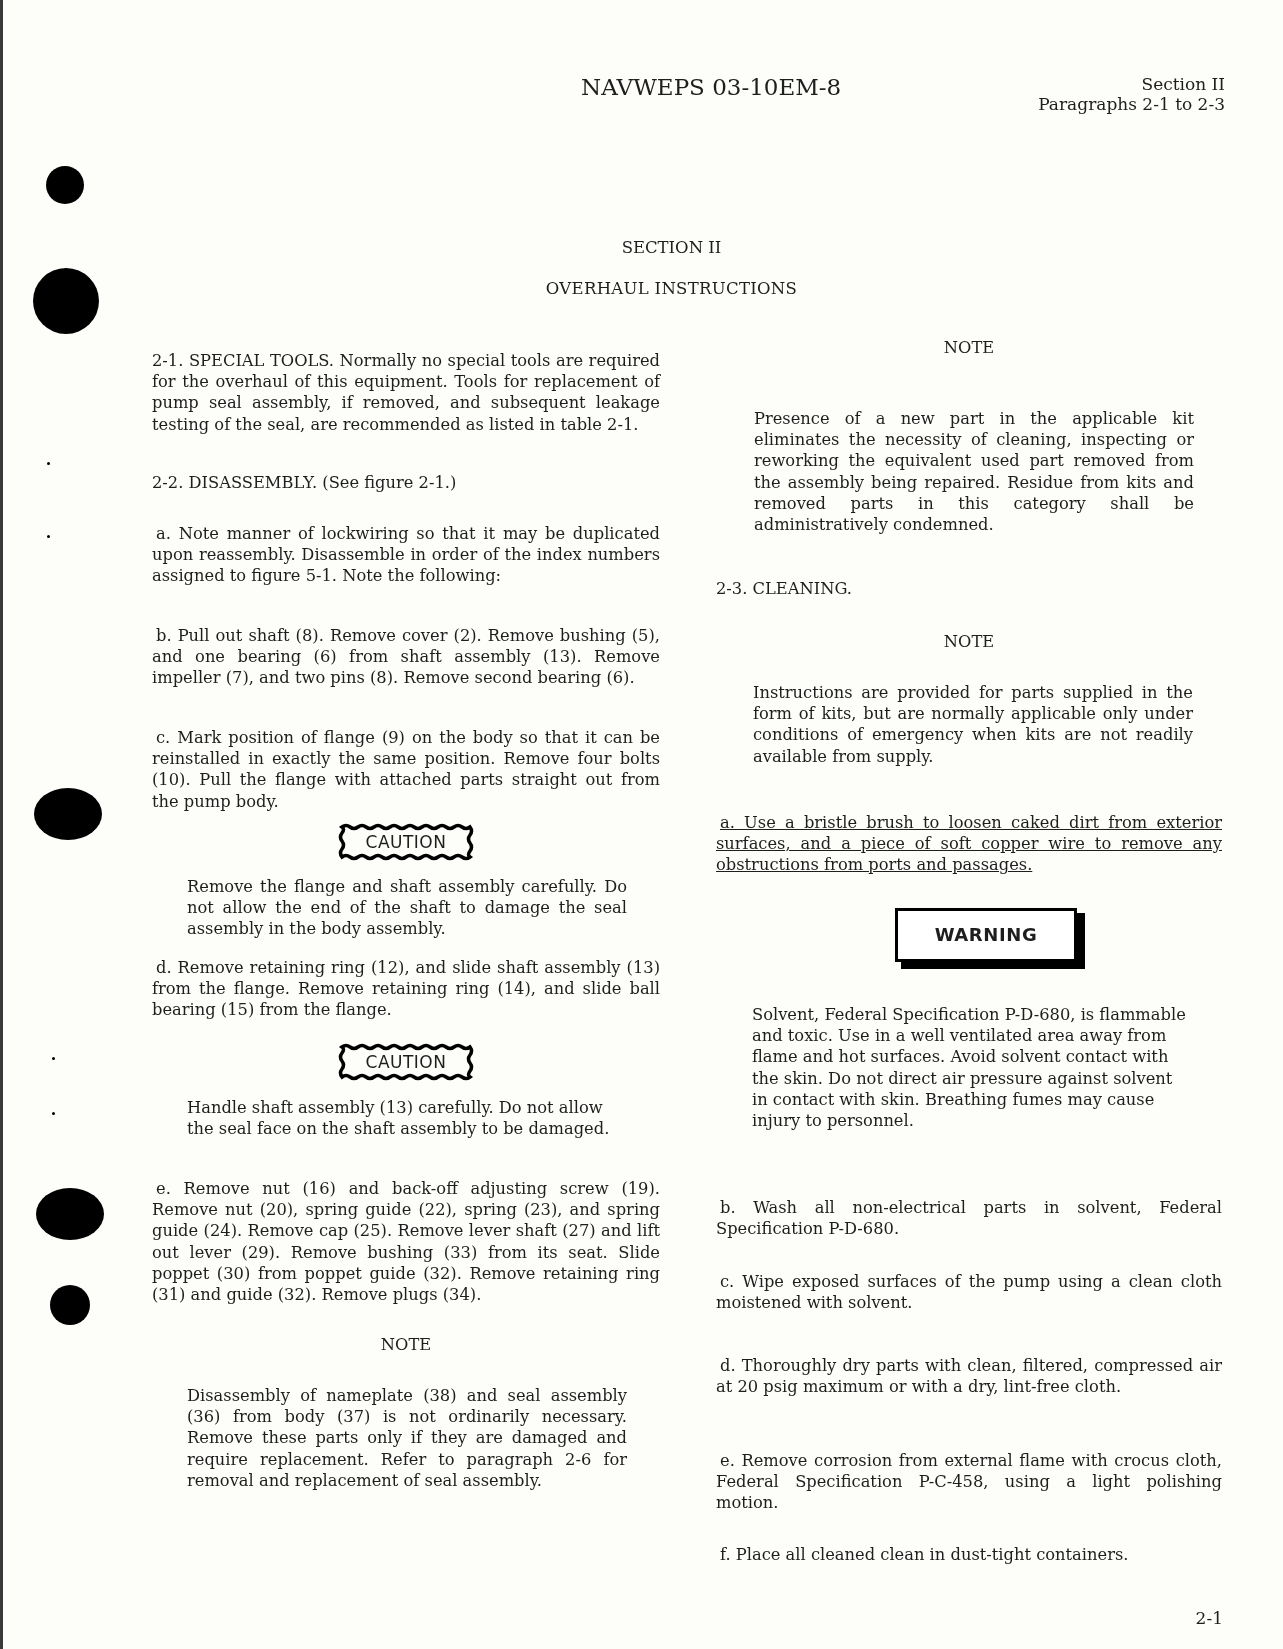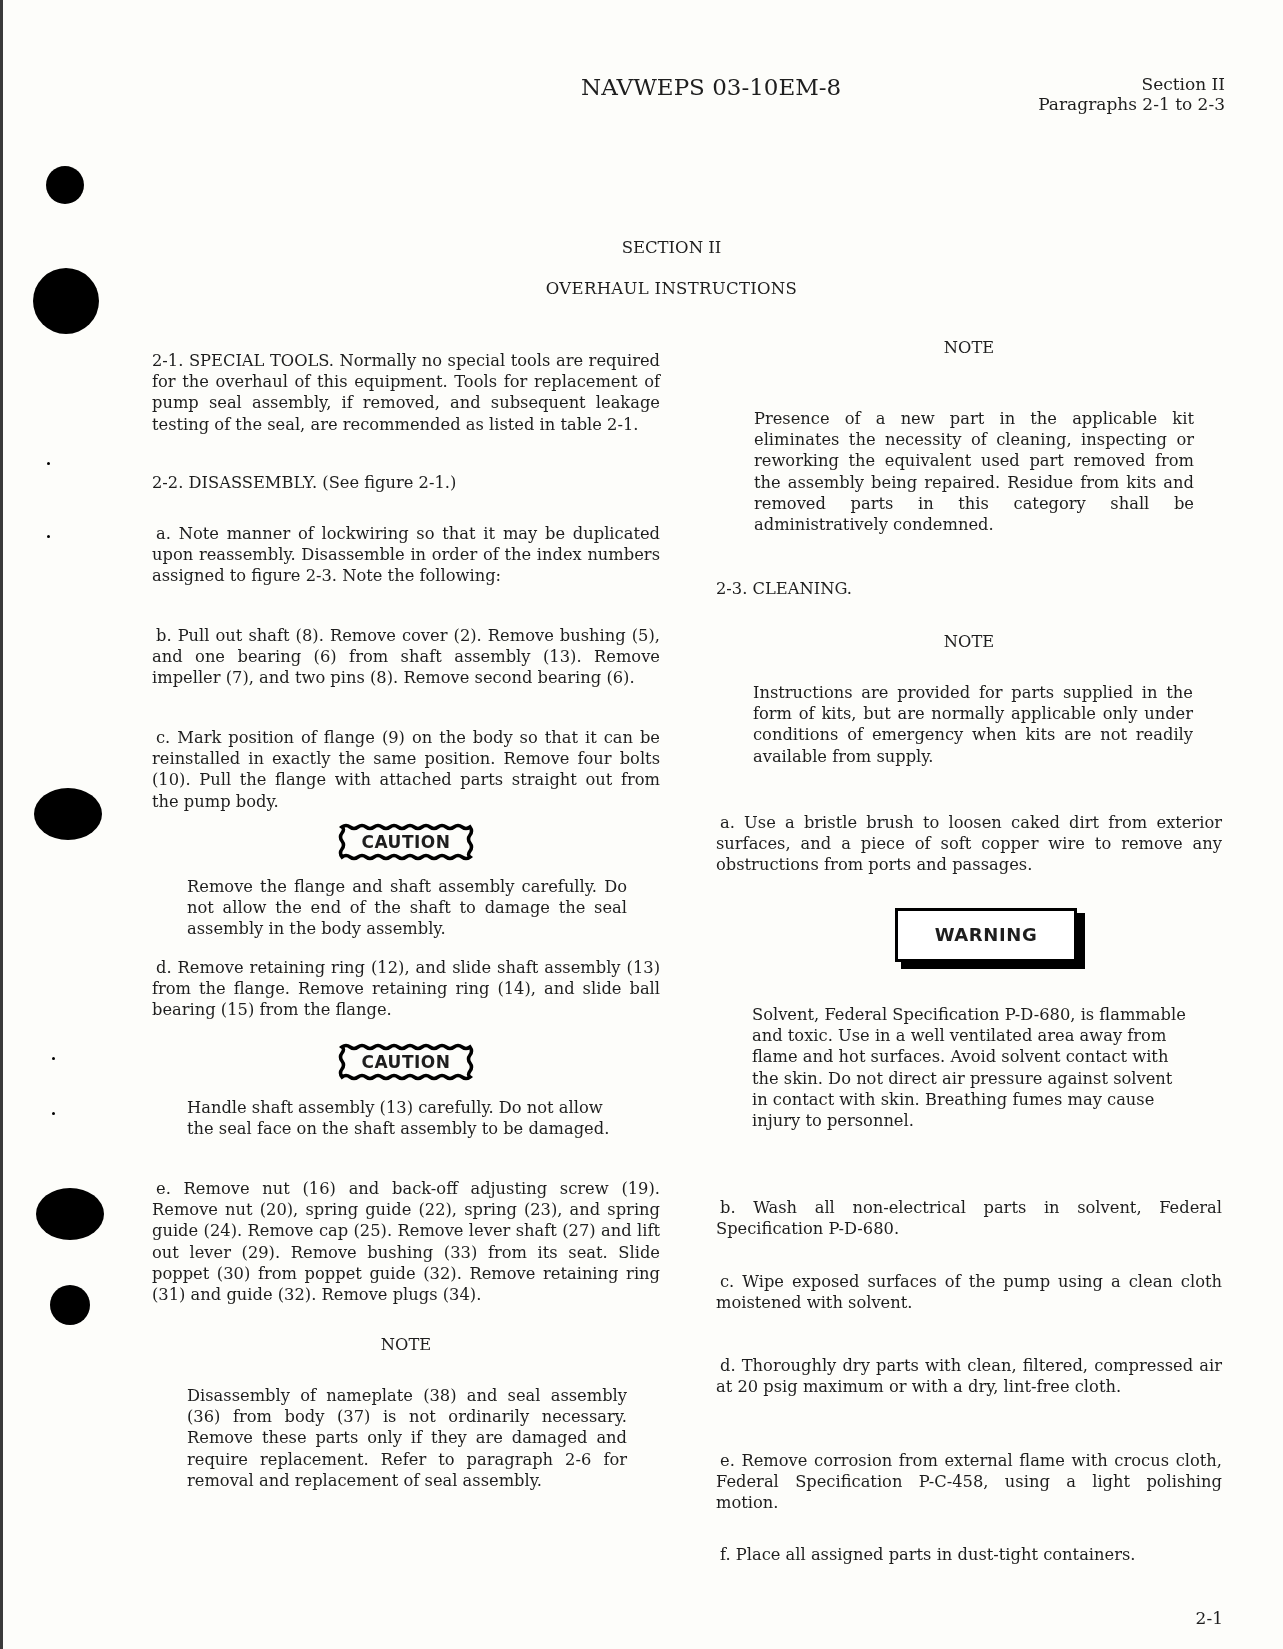--- a/index.html
+++ b/index.html
@@ -28,21 +28,21 @@
   .ind { padding-left: 35px; padding-right: 8px; }
   .note-h { text-align: center !important; }
 
   .caution {
     display: block; margin: 0 auto; width: 140px; height: 38px;
     position: relative;
   }
   .caution svg { position: absolute; left: 0; top: 0; }
   .caution span {
     position: absolute; left: 0; right: 0; top: 9px; text-align: center;
-    font-family: "DejaVu Sans", "Liberation Sans", sans-serif; font-weight: bold; font-size: 17px; letter-spacing: 0.5px;
+    font-family: "DejaVu Sans", "Liberation Sans", sans-serif; font-weight: normal; font-size: 17px; letter-spacing: 0.5px;
   }
   .warning {
     position: absolute; left: 875px; top: 908px; width: 196px; height: 62px; margin-left: 20px;
   }
   .warning .box {
     position: absolute; left: 0; top: 0; width: 182px; height: 54px;
     border: 3px solid #000; background: #fff; box-sizing: border-box;
   }
   .warning .shadow-r { position: absolute; left: 180px; top: 5px; width: 10px; height: 56px; background: #000; }
   .warning .shadow-b { position: absolute; left: 6px; top: 52px; width: 184px; height: 9px; background: #000; }
@@ -76,21 +76,21 @@
 <div class="sec-title">SECTION II</div>
 <div class="sec-sub">OVERHAUL INSTRUCTIONS</div>
 
 <div class="col left" style="top:350px;">
   <p>2-1.  SPECIAL TOOLS.  Normally no special tools are required for the overhaul of this equipment.   Tools for replacement of pump seal assembly, if removed, and subsequent leakage testing of the seal, are recommended as listed in table 2-1.</p>
 </div>
 <div class="col left" style="top:472px;">
   <p>2-2.  DISASSEMBLY.  (See figure 2-1.)</p>
 </div>
 <div class="col left" style="top:523px;">
-  <p style="text-indent:4px">a.  Note manner of lockwiring so that it may be duplicated upon reassembly.  Disassemble in order of the index numbers assigned to figure 2-3.  Note the following:</p>
+  <p style="text-indent:4px">a.  Note manner of lockwiring so that it may be duplicated upon reassembly.  Disassemble in order of the index numbers assigned to figure 5-1.  Note the following:</p>
 </div>
 <div class="col left" style="top:625px;">
   <p style="text-indent:4px">b.  Pull out shaft (8).  Remove cover (2).  Remove bushing (5), and one bearing (6) from shaft assembly (13).  Remove impeller (7), and two pins (8).  Remove second bearing (6).</p>
 </div>
 <div class="col left" style="top:727px;">
   <p style="text-indent:4px">c.  Mark position of flange (9) on the body so that it can be reinstalled in exactly the same position.  Remove four bolts (10).  Pull the flange with attached parts straight out from the pump body.</p>
 </div>
 
 <div class="col left" style="top:823px;">
   <div class="caution">
@@ -148,21 +148,21 @@
   <p>2-3.  CLEANING.</p>
 </div>
 
 <div class="col right" style="top:631px;">
   <p class="note-h">NOTE</p>
 </div>
 <div class="col right" style="top:682px; left:753px; width:440px;">
   <p>Instructions are provided for parts supplied in the form of kits, but are normally applicable only under conditions of emergency when kits are not readily available from supply.</p>
 </div>
 
-<div class="col right" style="top:812px;">
+<div class="col right" style="top:812px;text-decoration:underline;">
   <p style="text-indent:4px">a.  Use a bristle brush to loosen caked dirt from exterior surfaces, and a piece of soft copper wire to remove any obstructions from ports and passages.</p>
 </div>
 
 <div class="warning">
   <div class="shadow-r"></div>
   <div class="shadow-b"></div>
   <div class="box"></div>
   <span>WARNING</span>
 </div>
 
@@ -176,16 +176,16 @@
 <div class="col right" style="top:1271px;">
   <p style="text-indent:4px">c.  Wipe exposed surfaces of the pump using a clean cloth moistened with solvent.</p>
 </div>
 <div class="col right" style="top:1355px;">
   <p style="text-indent:4px">d.  Thoroughly dry parts with clean, filtered, compressed air at 20 psig maximum or with a dry, lint-free cloth.</p>
 </div>
 <div class="col right" style="top:1450px;">
   <p style="text-indent:4px">e.  Remove corrosion from external flame with crocus cloth, Federal Specification P-C-458, using a light polishing motion.</p>
 </div>
 <div class="col right" style="top:1544px;">
-  <p style="text-indent:4px">f.  Place all assigned parts in dust-tight containers.</p>
+  <p style="text-indent:4px">f.  Place all cleaned clean in dust-tight containers.</p>
 </div>
 
 <div class="page-num">2-1</div>
 
 </body></html>

